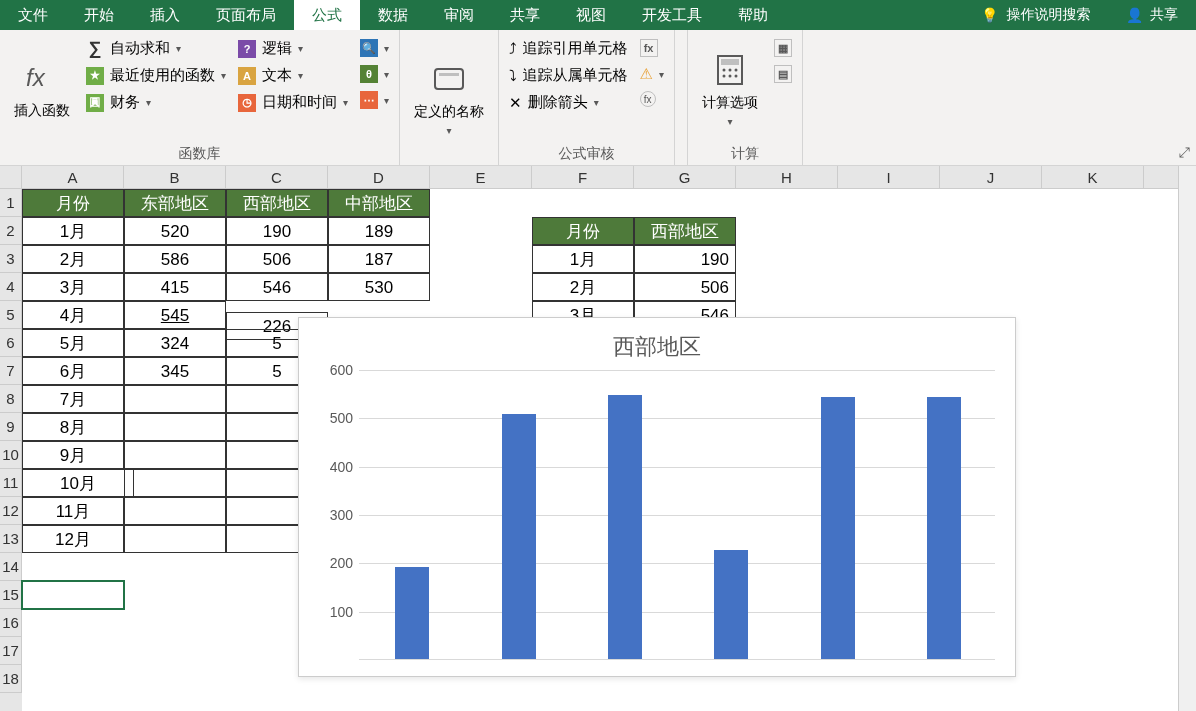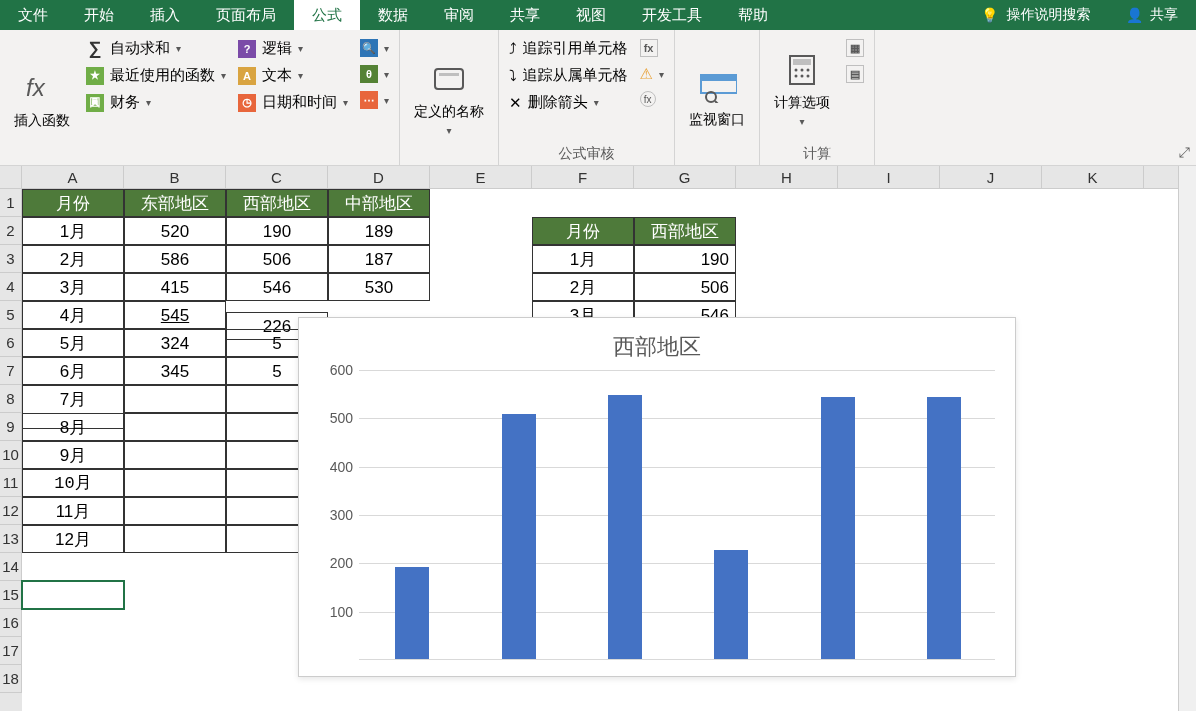--- a/index.html
+++ b/index.html
@@ -130,20 +130,21 @@
         <div class="small-btn">
             <span class="ic-sq" style="background:#548235">θ</span>
             <span class="caret">▾</span>
           </div>
         <div class="small-btn">
             <span class="ic-sq" style="background:#e8663c">⋯</span>
             <span class="caret">▾</span>
           </div>
       </div>
     </div>
+    <div class="ribbon-group-label">函数库</div>
   </div>
 
   <div class="ribbon-group">
     <div class="ribbon-group-content">
       <div class="big-btn">
         <div class="ic">
             <svg width="40" height="32">
               <rect x="6" y="6" width="28" height="20" rx="3" fill="none" stroke="#595959" stroke-width="2"></rect>
               <rect x="10" y="10" width="20" height="3" fill="#bfbfbf"></rect>
             </svg>
@@ -182,33 +183,20 @@
           </div>
         <div class="small-btn">
             <span style="border:1px solid #bfbfbf;border-radius:50%;width:16px;height:16px;display:inline-flex;align-items:center;justify-content:center;font-size:10px;color:#595959">fx</span>
           </div>
       </div>
     </div>
     <div class="ribbon-group-label">公式审核</div>
   </div>
 
   <div class="ribbon-group">
-    <div class="ribbon-group-content">
-      <div class="big-btn">
-        <div class="ic">
-            <svg width="44" height="32">
-              <rect x="4" y="4" width="36" height="18" fill="none" stroke="#5b9bd5" stroke-width="2"></rect>
-              <rect x="4" y="4" width="36" height="6" fill="#5b9bd5"></rect>
-              <circle cx="14" cy="26" r="5" fill="none" stroke="#595959" stroke-width="2"></circle>
-              <line x1="18" y1="30" x2="22" y2="34" stroke="#595959" stroke-width="2"></line>
-            </svg>
-          </div>
-        <span>监视窗口</span>
-      </div>
-    </div>
     <div class="ribbon-group-label"></div>
   </div>
 
   <div class="ribbon-group">
     <div class="ribbon-group-content">
       <div class="big-btn">
         <div class="ic">
             <svg width="36" height="32">
               <rect x="6" y="2" width="24" height="28" fill="none" stroke="#595959" stroke-width="2"></rect>
               <rect x="9" y="5" width="18" height="6" fill="#bfbfbf"></rect>
@@ -300,33 +288,33 @@
         <div class="cell bordered" style="left: 204px; top: 123px; width: 102px; height: 28px; text-align: center;">226</div>
         <div class="cell bordered" style="left: 306px; top: 112px; width: 102px; height: 28px; text-align: center; margin-top: 17px;">218</div>
         <div class="cell bordered" style="left: 0px; top: 140px; width: 102px; height: 28px;">5月</div>
         <div class="cell bordered" style="left: 102px; top: 140px; width: 102px; height: 28px; text-align: center;">324</div>
         <div class="cell bordered" style="left: 204px; top: 140px; width: 102px; height: 28px; text-align: center;">5</div>
         <div class="cell bordered" style="left: 306px; top: 140px; width: 102px; height: 28px;"></div>
         <div class="cell bordered" style="left: 0px; top: 168px; width: 102px; height: 28px;">6月</div>
         <div class="cell bordered" style="left: 102px; top: 168px; width: 102px; height: 28px; text-align: center;">345</div>
         <div class="cell bordered" style="left: 204px; top: 168px; width: 102px; height: 28px; text-align: center;">5</div>
         <div class="cell bordered" style="left: 306px; top: 168px; width: 102px; height: 28px;"></div>
-        <div class="cell bordered" style="left: 0px; top: 196px; width: 102px; height: 44px;">7月</div>
+        <div class="cell bordered" style="left: 0px; top: 196px; width: 102px; height: 28px;">7月</div>
         <div class="cell bordered" style="left: 102px; top: 196px; width: 102px; height: 28px;"></div>
         <div class="cell bordered" style="left: 204px; top: 196px; width: 102px; height: 28px;"></div>
         <div class="cell bordered" style="left: 306px; top: 196px; width: 102px; height: 28px;"></div>
         <div class="cell bordered" style="left: 0px; top: 224px; width: 102px; height: 28px;">8月</div>
         <div class="cell bordered" style="left: 102px; top: 224px; width: 102px; height: 28px;"></div>
         <div class="cell bordered" style="left: 204px; top: 224px; width: 102px; height: 28px;"></div>
         <div class="cell bordered" style="left: 306px; top: 224px; width: 102px; height: 28px;"></div>
         <div class="cell bordered" style="left: 0px; top: 252px; width: 102px; height: 28px;">9月</div>
         <div class="cell bordered" style="left: 102px; top: 252px; width: 102px; height: 28px;"></div>
         <div class="cell bordered" style="left: 204px; top: 252px; width: 102px; height: 28px;"></div>
         <div class="cell bordered" style="left: 306px; top: 252px; width: 102px; height: 28px;"></div>
-        <div class="cell bordered" style="left: 0px; top: 280px; width: 102px; height: 28px; font-family: Liberation Mono, monospace;">10月</div>
+        <div class="cell bordered" style="left: 0px; top: 280px; width: 112px; height: 28px;">10月</div>
         <div class="cell bordered" style="left: 102px; top: 280px; width: 102px; height: 28px;"></div>
         <div class="cell bordered" style="left: 204px; top: 280px; width: 102px; height: 28px;"></div>
         <div class="cell bordered" style="left: 306px; top: 280px; width: 102px; height: 28px;"></div>
         <div class="cell bordered" style="left: 0px; top: 308px; width: 102px; height: 28px;">11月</div>
         <div class="cell bordered" style="left: 102px; top: 308px; width: 102px; height: 28px;"></div>
         <div class="cell bordered" style="left: 204px; top: 308px; width: 102px; height: 28px;"></div>
         <div class="cell bordered" style="left: 306px; top: 308px; width: 102px; height: 28px;"></div>
         <div class="cell bordered" style="left: 0px; top: 336px; width: 102px; height: 28px;">12月</div>
         <div class="cell bordered" style="left: 102px; top: 336px; width: 102px; height: 28px;"></div>
         <div class="cell bordered" style="left: 204px; top: 336px; width: 102px; height: 28px;"></div>

